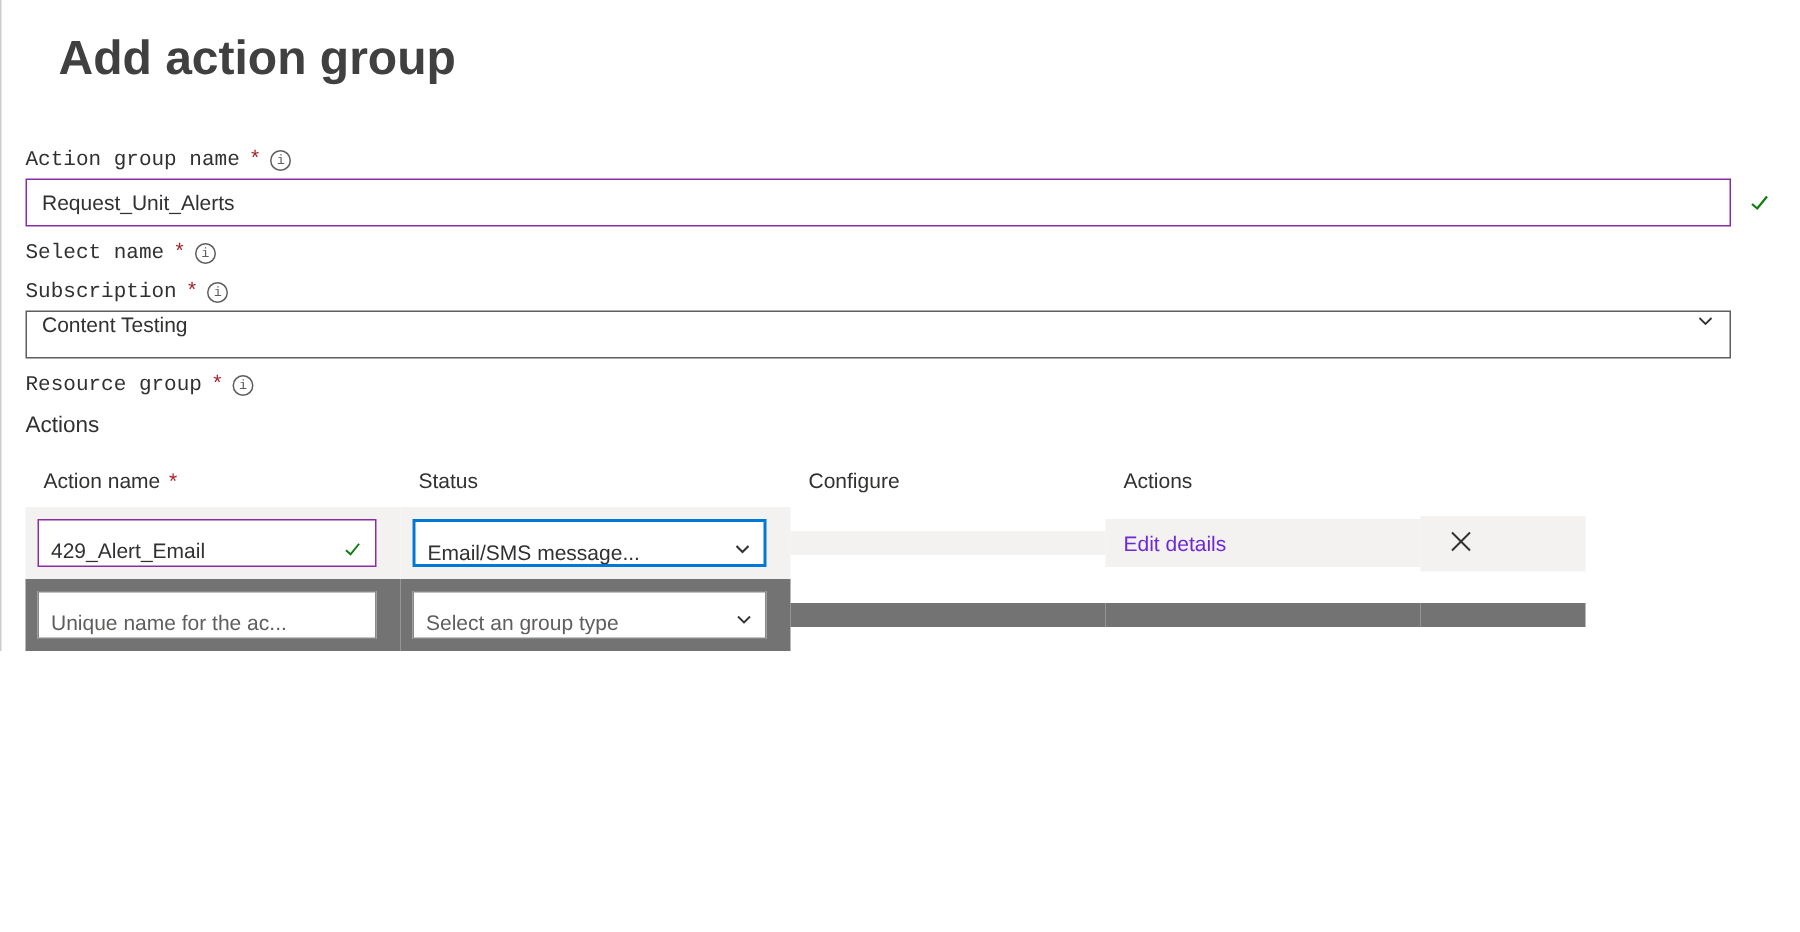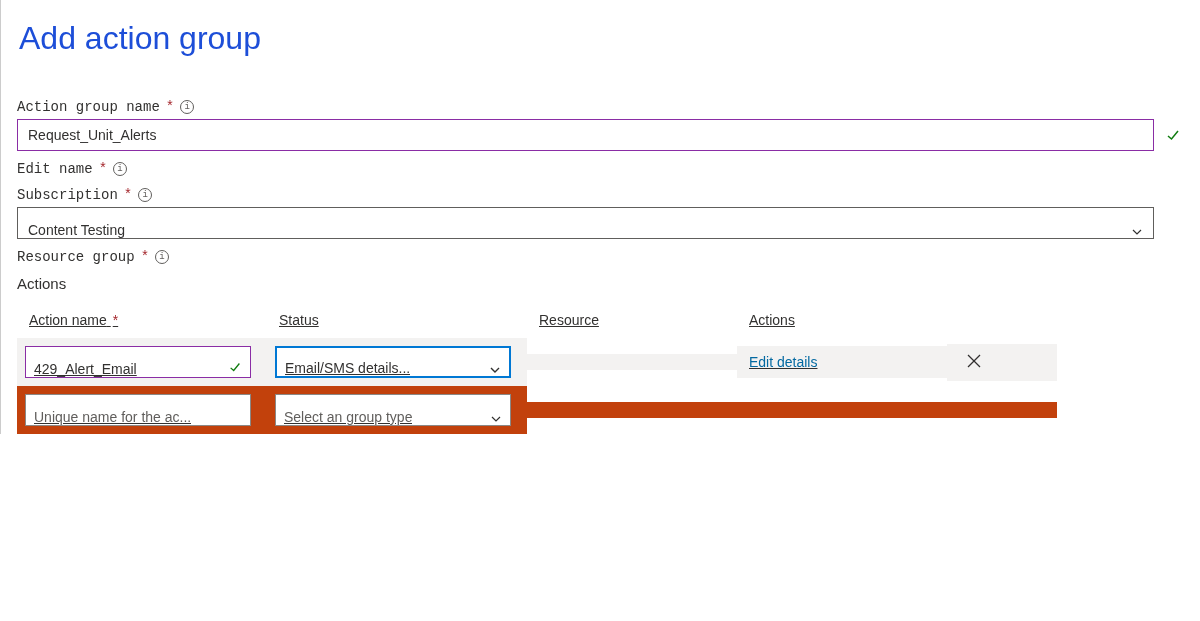--- a/index.html
+++ b/index.html
@@ -8,23 +8,23 @@
     font-family: "Segoe UI", -apple-system, sans-serif;
     font-size: 14px;
     color: #323130;
     background: #fff;
     width: 1200px;
     padding: 20px 16px 0 16px;
     border-left: 1px solid #ccc;
   }
   h1.page-title {
     font-size: 32px;
-    font-weight: 400;
-    margin: 0 0 42px 2px;
-    color: #1d4ed8;
+    font-weight: 700;
+    margin: 0 0 42px 22px;
+    color: #404040;
   }
   .field { margin-bottom: 10px; }
   .field-label {
     font-size: 14px;
     color: #323130;
     display: flex;
     align-items: center;
     gap: 4px;
     margin-bottom: 4px;
     font-weight: 400;
@@ -62,21 +62,21 @@
   }
   .select-input {
     flex: 1;
     height: 32px;
     border: 1px solid #605e5c;
     padding: 0 10px;
     font-size: 14px;
     color: #323130;
     background: #fff;
     display: flex;
-    align-items: flex-end;
+    align-items: flex-start;
     justify-content: space-between;
     cursor: pointer;
   }
   .select-input.purple { border-color: #8a2da5; }
   .chevron-down {
     width: 12px; height: 12px;
     display: inline-flex;
     align-items: center;
     justify-content: center;
   }
@@ -97,55 +97,55 @@
     grid-template-columns: 250px 260px 210px 210px 110px;
     align-items: center;
   }
   .actions-header {
     font-size: 14px;
     padding: 10px 12px;
     color: #323130;
   }
   .actions-row {
     padding: 8px 8px;
-    background: #c2410c;
+    background: #737373;
   }
   .row-filled { background: #f3f2f1; }
   .cell-input {
     height: 32px;
     border: 1px solid #8a8886;
-    padding: 0 8px;
-    font-size: 14px;
-    display: flex;
-    align-items: flex-end;
+    padding: 12px 8px;
+    font-size: 14px;
+    display: flex;
+    align-items: flex-start;
     justify-content: space-between;
     background: #fff;
     margin-right: 8px;
     white-space: nowrap;
     overflow: hidden;
   }
   .cell-input.purple { border-color: #8a2da5; }
   .cell-input.blue-border { border: 2px solid #0078d4; }
   .cell-input .placeholder { color: #605e5c; overflow:hidden; text-overflow: ellipsis; }
   .cell-link {
-    color: #0369a1;
+    color: #6d28d9;
     cursor: pointer;
     padding-left: 4px;
   }
   .cell-action-x {
     display: flex;
     align-items: center;
     justify-content: flex-start;
     padding-left: 18px;
   }
   .cell-action-x svg { stroke: #323130; cursor: pointer; }
   .mini-check { margin-left: 6px; }
   .mini-check svg{ stroke:#107c10; }
   .ellipsis { overflow: hidden; text-overflow: ellipsis; white-space: nowrap; display:block; }
-  .tbl-wrap { margin-top:2px;text-decoration:underline; }
+  .tbl-wrap { margin-top:2px; }
 </style>
 </head>
 <body>
 
 <h1 class="page-title">Add action group</h1>
 
 <div class="field">
   <div class="field-label">
     <span>Action group name</span>
     <span class="req-star">*</span>
@@ -156,21 +156,21 @@
     <span class="valid-check">
       <svg width="16" height="16" viewBox="0 0 16 16" fill="none" stroke-width="1.5">
           <polyline points="3,9 6.5,12 13,4"></polyline>
         </svg>
     </span>
   </div>
 </div>
 
 <div class="field">
   <div class="field-label">
-    <span>Edit name</span>
+    <span>Select name</span>
     <span class="req-star">*</span>
     <span class="info-icon">i</span>
   </div>
 </div>
 
 <div class="field">
   <div class="field-label">
     <span>Subscription</span>
     <span class="req-star">*</span>
     <span class="info-icon">i</span>
@@ -199,38 +199,38 @@
 <div class="section-heading">Actions</div>
 
 <div class="tbl-wrap">
 
 <div class="actions-grid">
   <div class="actions-header">
     <span>Action name</span>
     <span class="req-star"> *</span>
   </div>
   <div class="actions-header">Status</div>
-  <div class="actions-header">Resource</div>
+  <div class="actions-header">Configure</div>
   <div class="actions-header">Actions</div>
 </div>
 
 <div class="actions-grid">
   <div class="actions-row row-filled">
     <div class="cell-input purple">
       <span class="ellipsis">429_Alert_Email</span>
       <span class="mini-check">
         <svg width="14" height="14" viewBox="0 0 16 16" fill="none" stroke-width="1.5">
               <polyline points="3,9 6.5,12 13,4"></polyline>
             </svg>
       </span>
     </div>
   </div>
   <div class="actions-row row-filled">
     <div class="cell-input blue-border">
-      <span class="ellipsis">Email/SMS details...</span>
+      <span class="ellipsis">Email/SMS message...</span>
       <span class="chevron-down">
         <svg width="12" height="12" viewBox="0 0 12 12" fill="none" stroke-width="1.4">
               <polyline points="2,4 6,8 10,4"></polyline>
             </svg>
       </span>
     </div>
   </div>
   <div class="actions-row row-filled"></div>
   <div class="actions-row row-filled">
     <span class="cell-link">Edit details</span>

